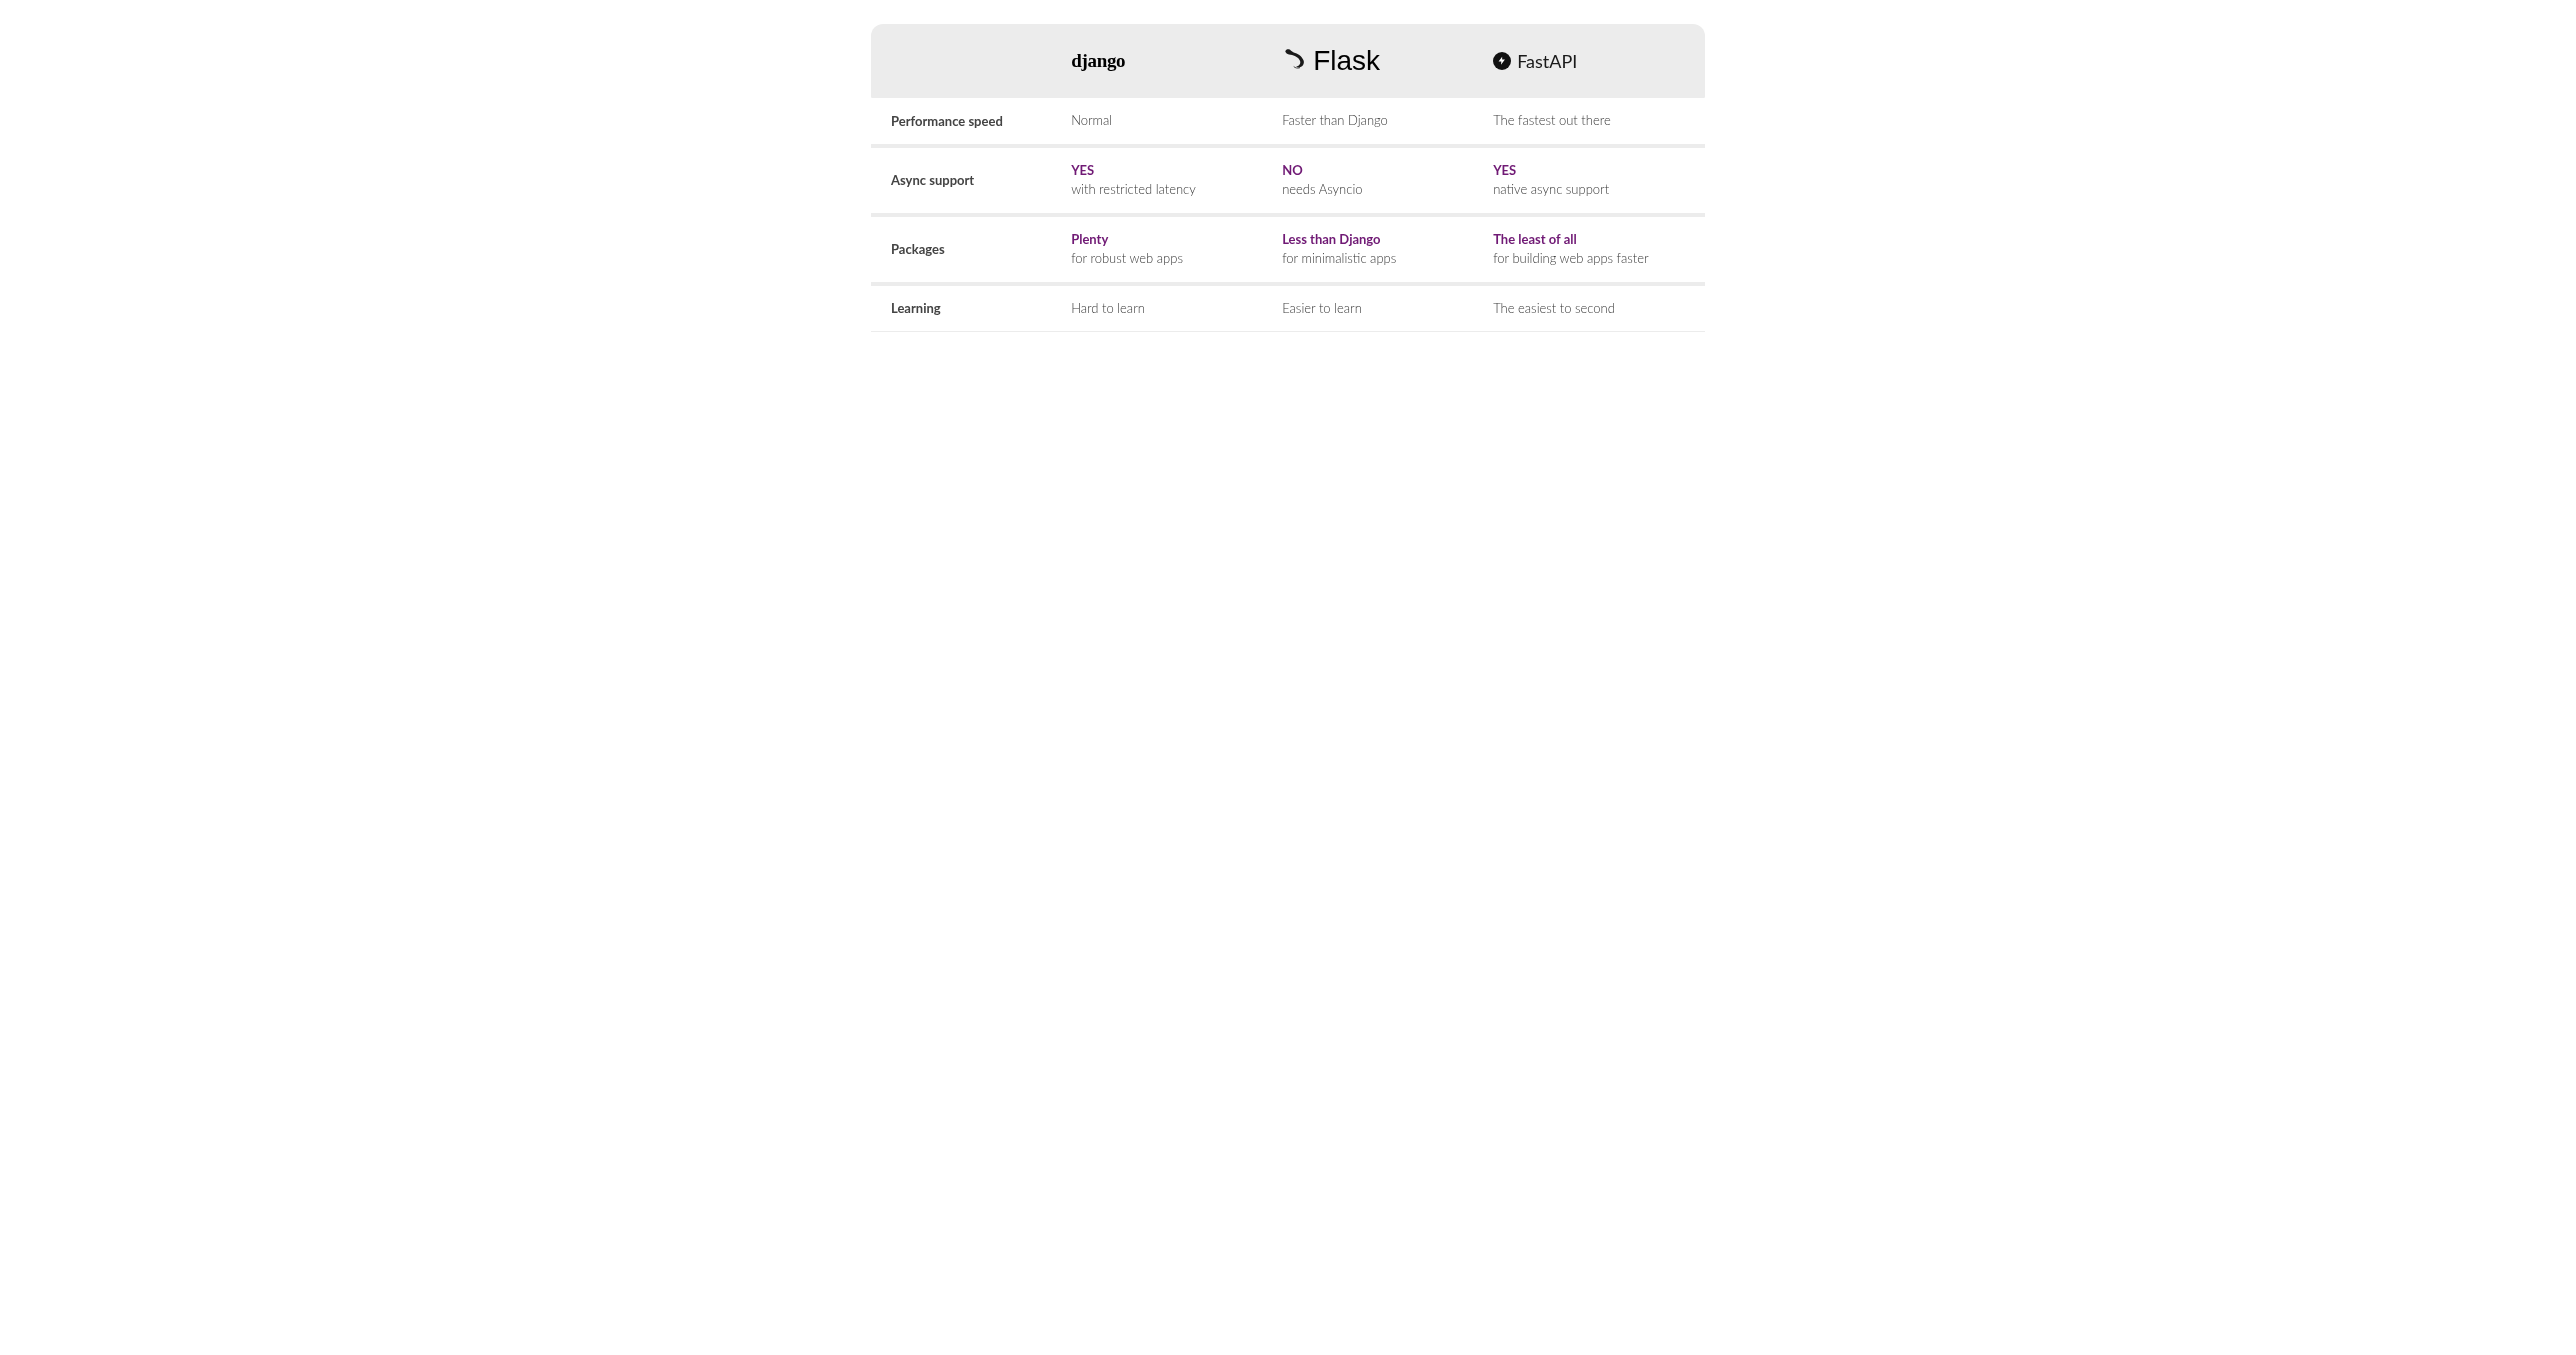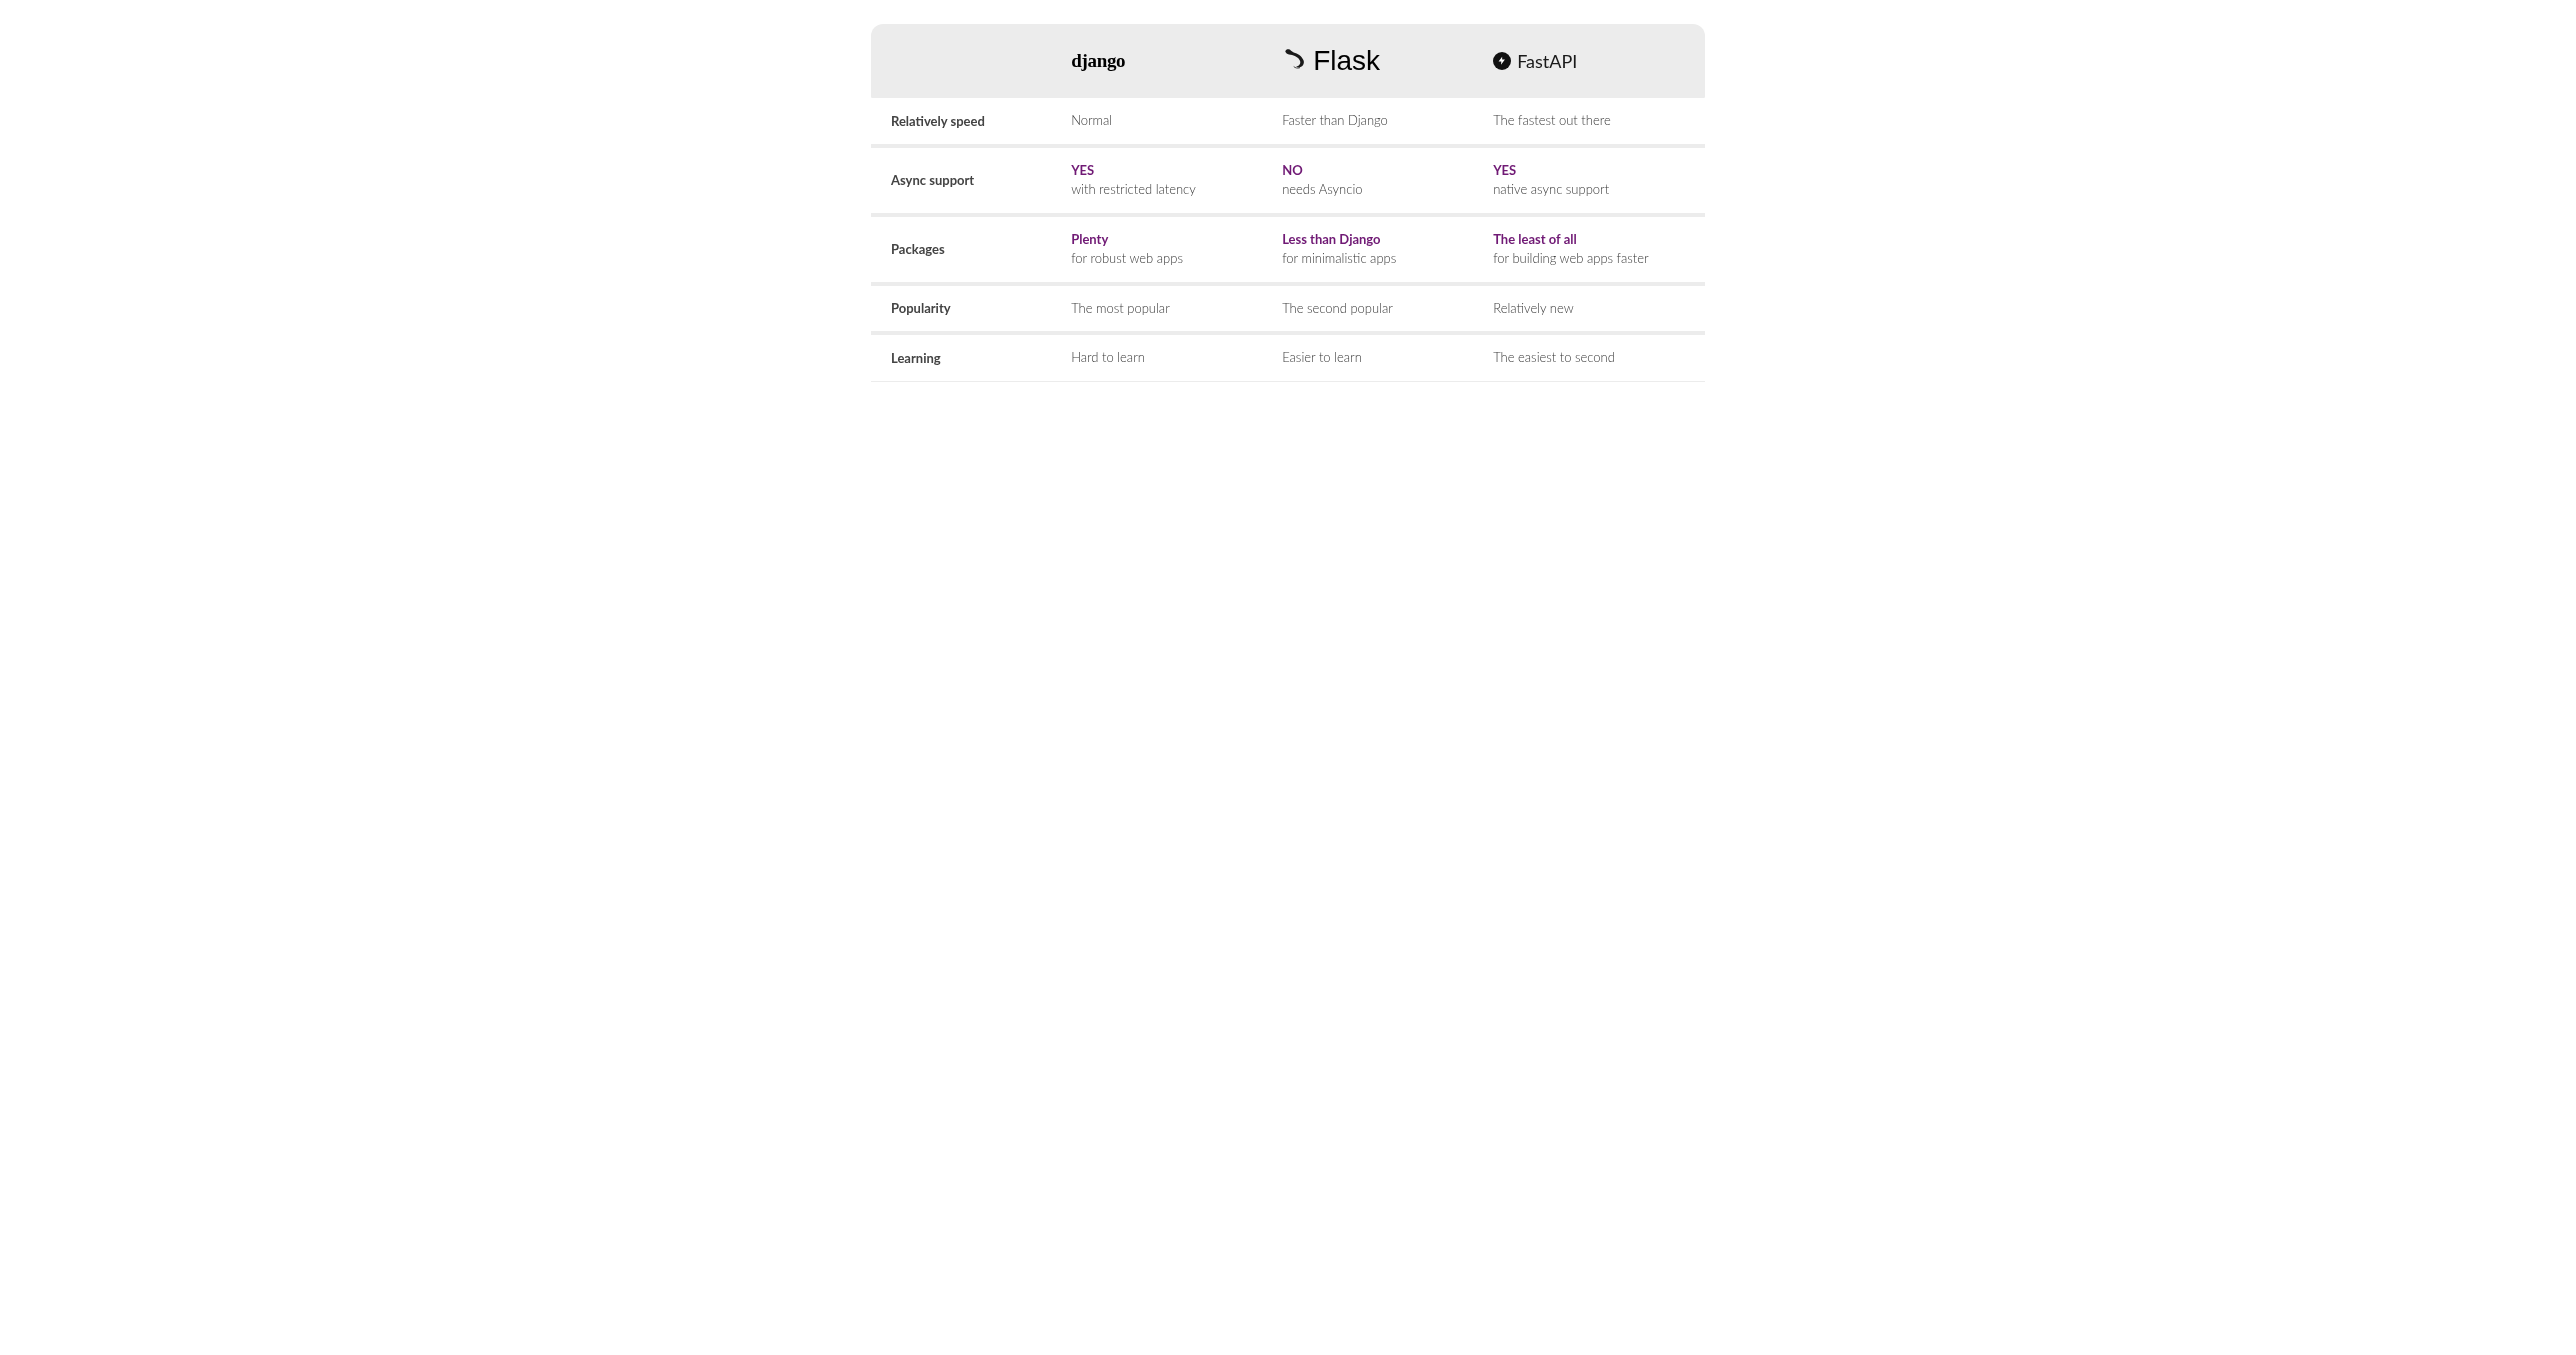--- a/index.html
+++ b/index.html
@@ -112,21 +112,21 @@
       <span class="bolt-circle">
         <svg viewBox="0 0 24 24">
             <path d="M13 2 L4 14 H11 L10 22 L20 9 H13 Z"></path>
           </svg>
       </span>
       <span class="fastapi-text">FastAPI</span>
     </div>
   </div>
 
   <div class="row">
-    <div class="label-cell">Relatively speed</div>
+    <div class="label-cell">Performance speed</div>
     <div class="value-cell">
       
       <span>Normal</span>
     </div>
     <div class="value-cell">
       
       <span>Faster than Django</span>
     </div>
     <div class="value-cell">
       
@@ -159,35 +159,20 @@
     <div class="value-cell">
       <span class="strong">Less than Django</span>
       <span>for minimalistic apps</span>
     </div>
     <div class="value-cell">
       <span class="strong">The least of all</span>
       <span>for building web apps faster</span>
     </div>
   </div>
 
-  <div class="row">
-    <div class="label-cell">Popularity</div>
-    <div class="value-cell">
-      
-      <span>The most popular</span>
-    </div>
-    <div class="value-cell">
-      
-      <span>The second popular</span>
-    </div>
-    <div class="value-cell">
-      
-      <span>Relatively new</span>
-    </div>
-  </div>
 
   <div class="row">
     <div class="label-cell">Learning</div>
     <div class="value-cell">
       
       <span>Hard to learn</span>
     </div>
     <div class="value-cell">
       
       <span>Easier to learn</span>

